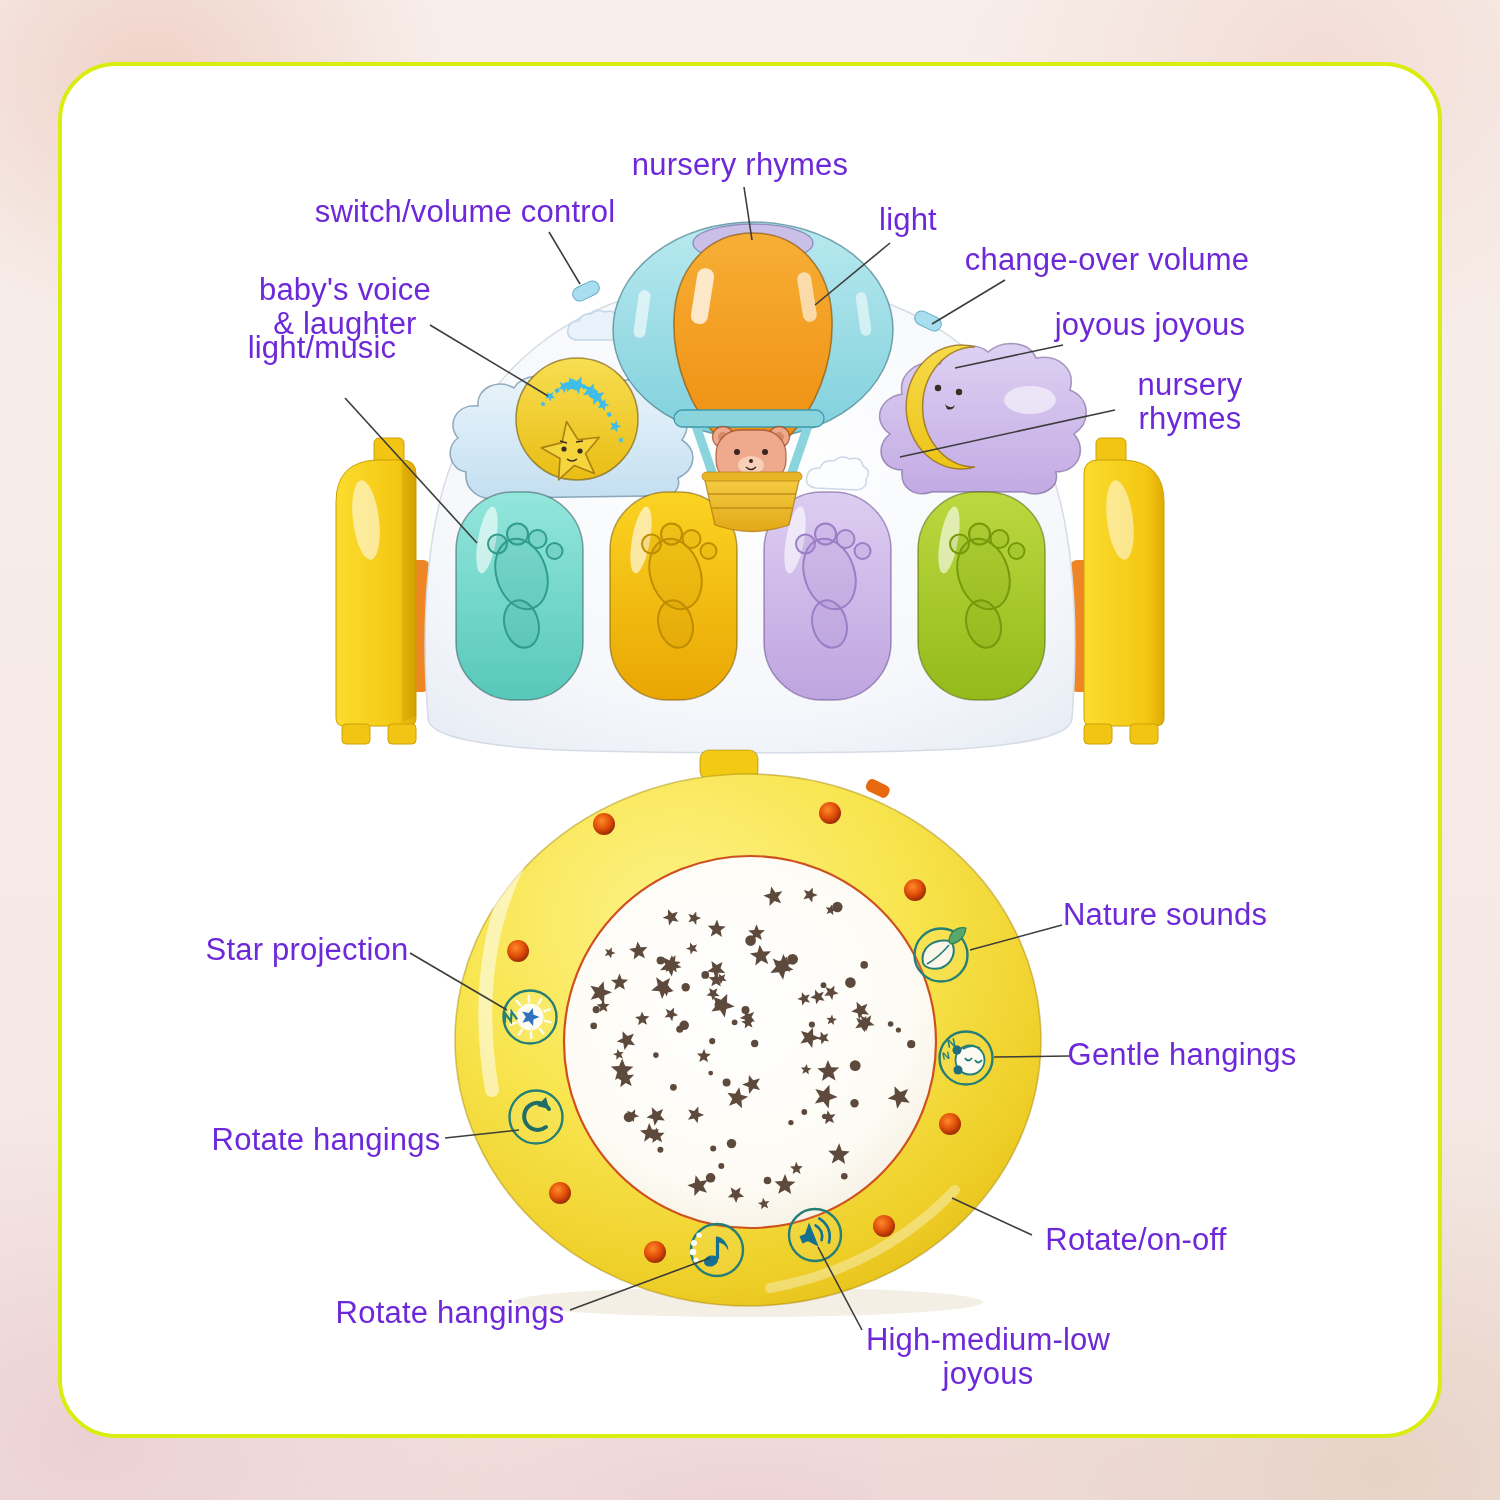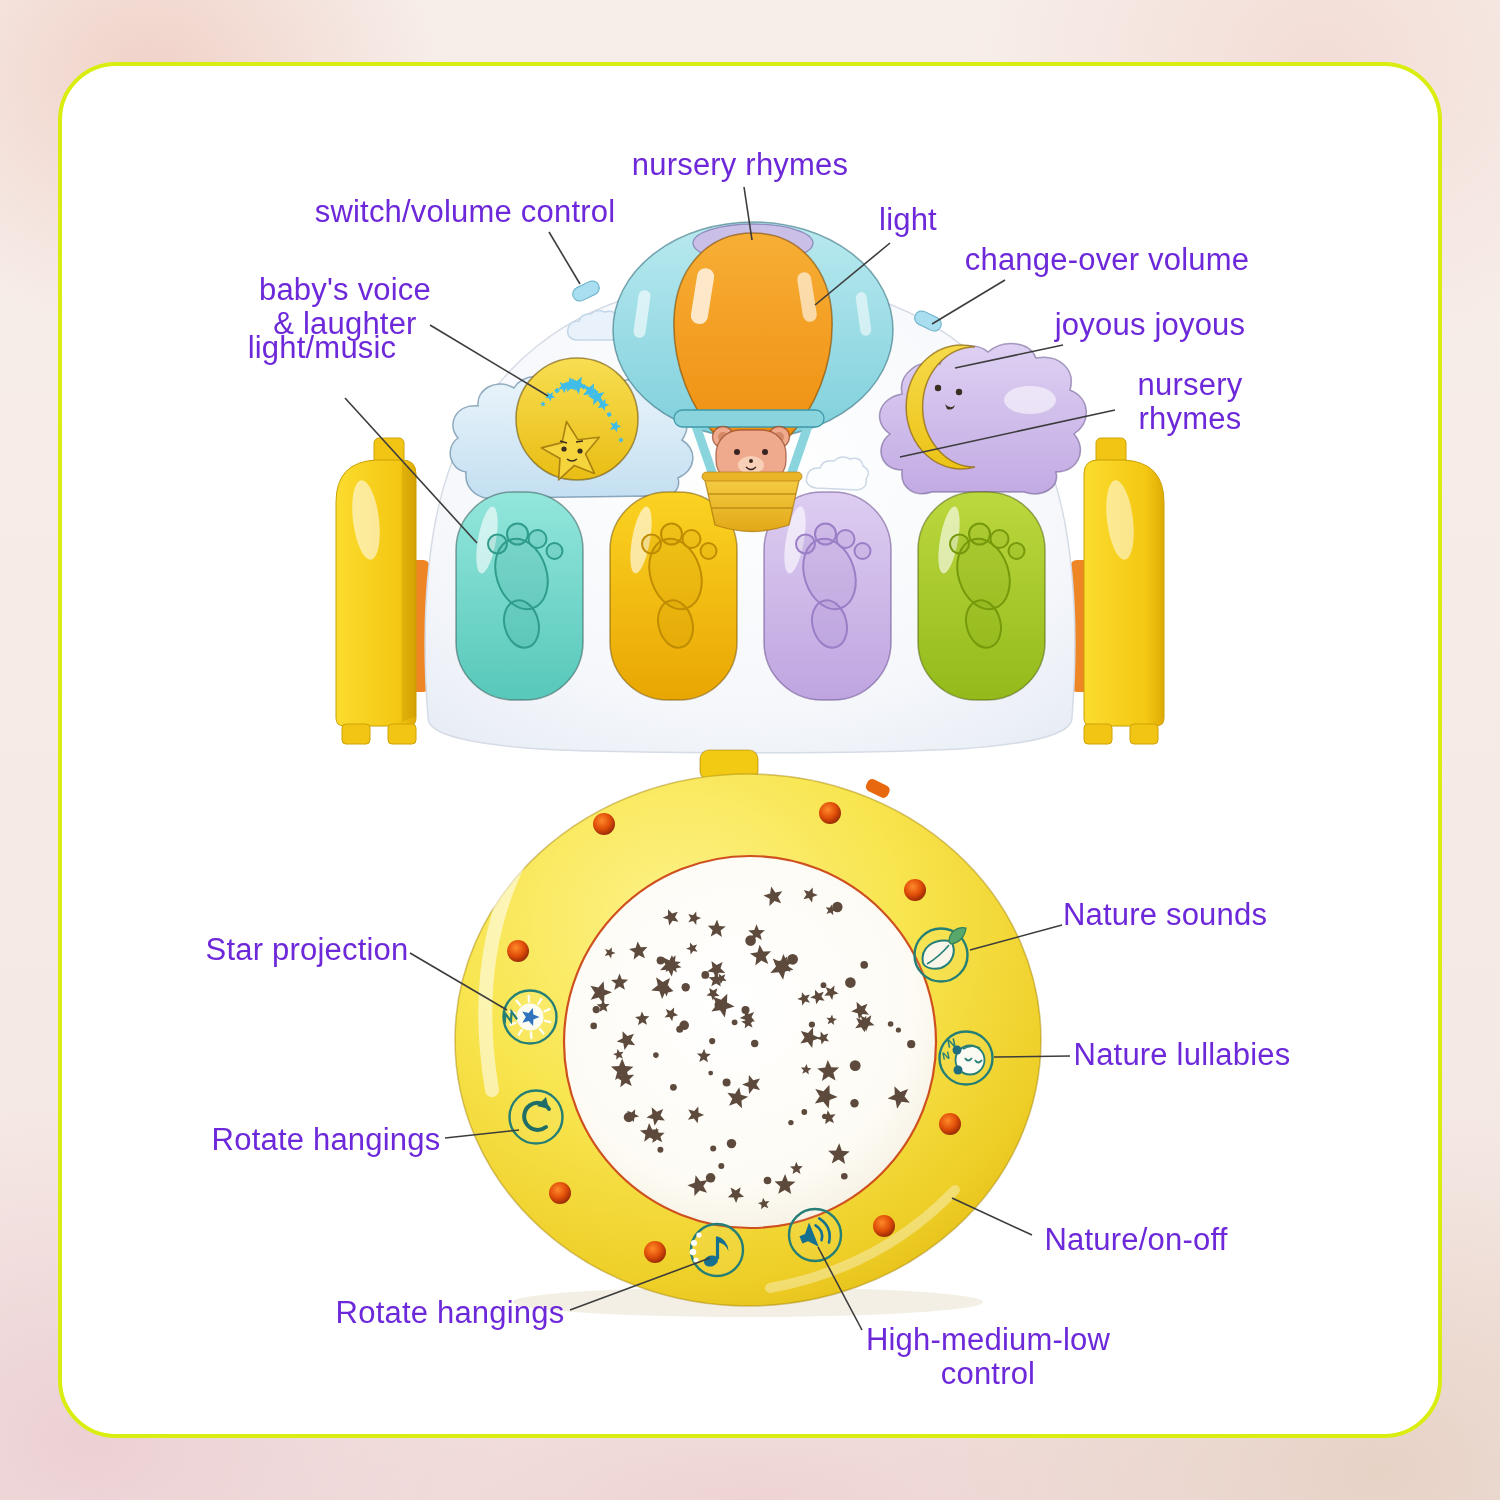--- a/index.html
+++ b/index.html
@@ -461,17 +461,17 @@
 <div class="lbl" style="left:1107px;top:260px">change-over volume</div>
 <div class="lbl" style="left:345px;top:307px">baby's voice
 &amp; laughter</div>
 <div class="lbl" style="left:1150px;top:325px">joyous joyous</div>
 <div class="lbl" style="left:322px;top:348px">light/music</div>
 <div class="lbl" style="left:1190px;top:402px">nursery
 rhymes</div>
 <div class="lbl" style="left:307px;top:950px">Star projection</div>
 <div class="lbl" style="left:1165px;top:915px">Nature sounds</div>
 <div class="lbl" style="left:326px;top:1140px">Rotate hangings</div>
-<div class="lbl" style="left:1182px;top:1055px">Nature lullabies</div>
-<div class="lbl" style="left:1136px;top:1240px">Nature/on-off</div>
+<div class="lbl" style="left:1182px;top:1055px">Gentle hangings</div>
+<div class="lbl" style="left:1136px;top:1240px">Rotate/on-off</div>
 <div class="lbl" style="left:450px;top:1313px">Rotate hangings</div>
 <div class="lbl" style="left:988px;top:1357px">High-medium-low
-control</div>
+joyous</div>
 
 </body></html>

